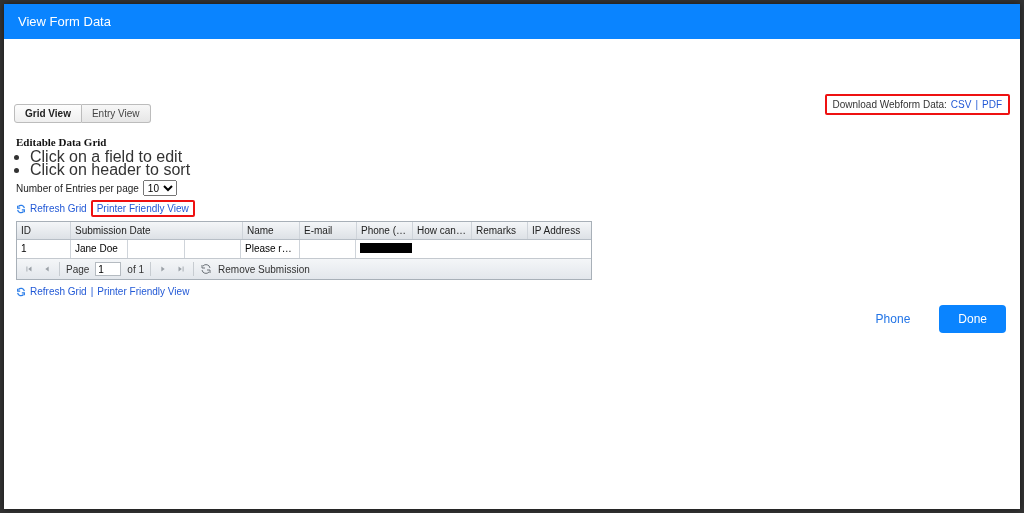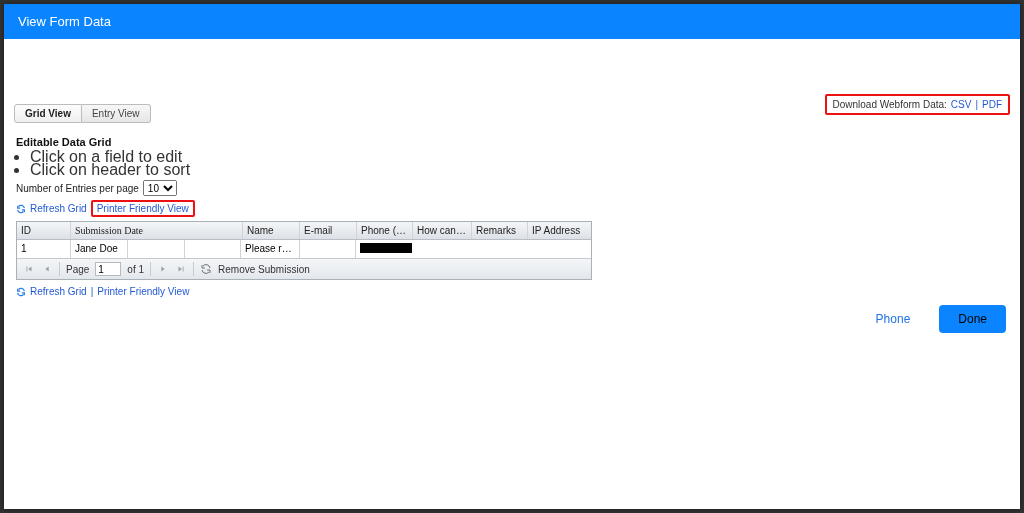--- a/index.html
+++ b/index.html
@@ -63,21 +63,21 @@
     padding: 3px 6px;
     font-size: 10px;
     color: #333;
     display: flex; gap: 4px; align-items: center;
   }
   .download-box a { color: #2259d6; text-decoration: none; }
   .download-box .sep { color: #2259d6; }
   .content {
     padding: 4px 12px 0 12px;
   }
-  .grid-title { font-weight: bold; font-size: 11px; color: #111; margin-top: 6px; }
+  .grid-title { font-weight: bold; font-size: 11px; color: #111; margin-top: 6px; font-family: Liberation Serif, serif; }
   .hint-list {
     margin: 2px 0 4px 14px;
     padding: 0;
     list-style: disc;
     color: #333;
   }
   .hint-list li { font-size: 16px; line-height: 13px; }
   .per-page-row {
     font-size: 10px; color: #222; margin: 2px 0 4px 0;
     display: flex; align-items: center; gap: 4px;
@@ -115,21 +115,21 @@
   .grid-head .col, .grid-row .col {
     padding: 3px 4px;
     border-right: 1px solid #cfd4da;
     overflow: hidden;
     white-space: nowrap;
     text-overflow: ellipsis;
   }
   .grid-head .col:last-child, .grid-row .col:last-child { border-right: none; }
   .grid-row { display: flex; background: #fff; }
   .c-id    { width: 54px; }
-  .c-sub   { width: 172px; font-family: Liberation Serif, serif; }
+  .c-sub   { width: 172px; }
   .c-name  { width: 57px; }
   .c-email { width: 57px; }
   .c-phone { width: 56px; }
   .c-how   { width: 59px; }
   .c-rem   { width: 56px; }
   .c-ip    { width: 62px; }
   .c-ip .redact {
     display:inline-block; width: 52px; height: 10px; background:#000;
   }
   .pager {
@@ -182,21 +182,21 @@
     cursor: pointer;
     border: 1px solid transparent;
   }
   .btn-cancel {
     background: #fff;
     color: #2274e6;
     border: 1px solid #fff;
   }
   .btn-done {
     background: #0a84ff;
-    color: #000000;
+    color: #ffffff;
   }
   svg { display: block; }
 </style>
 </head>
 <body>
 
 <div class="modal">
   <div class="modal-header">View Form Data</div>
 
   <div class="modal-body">

